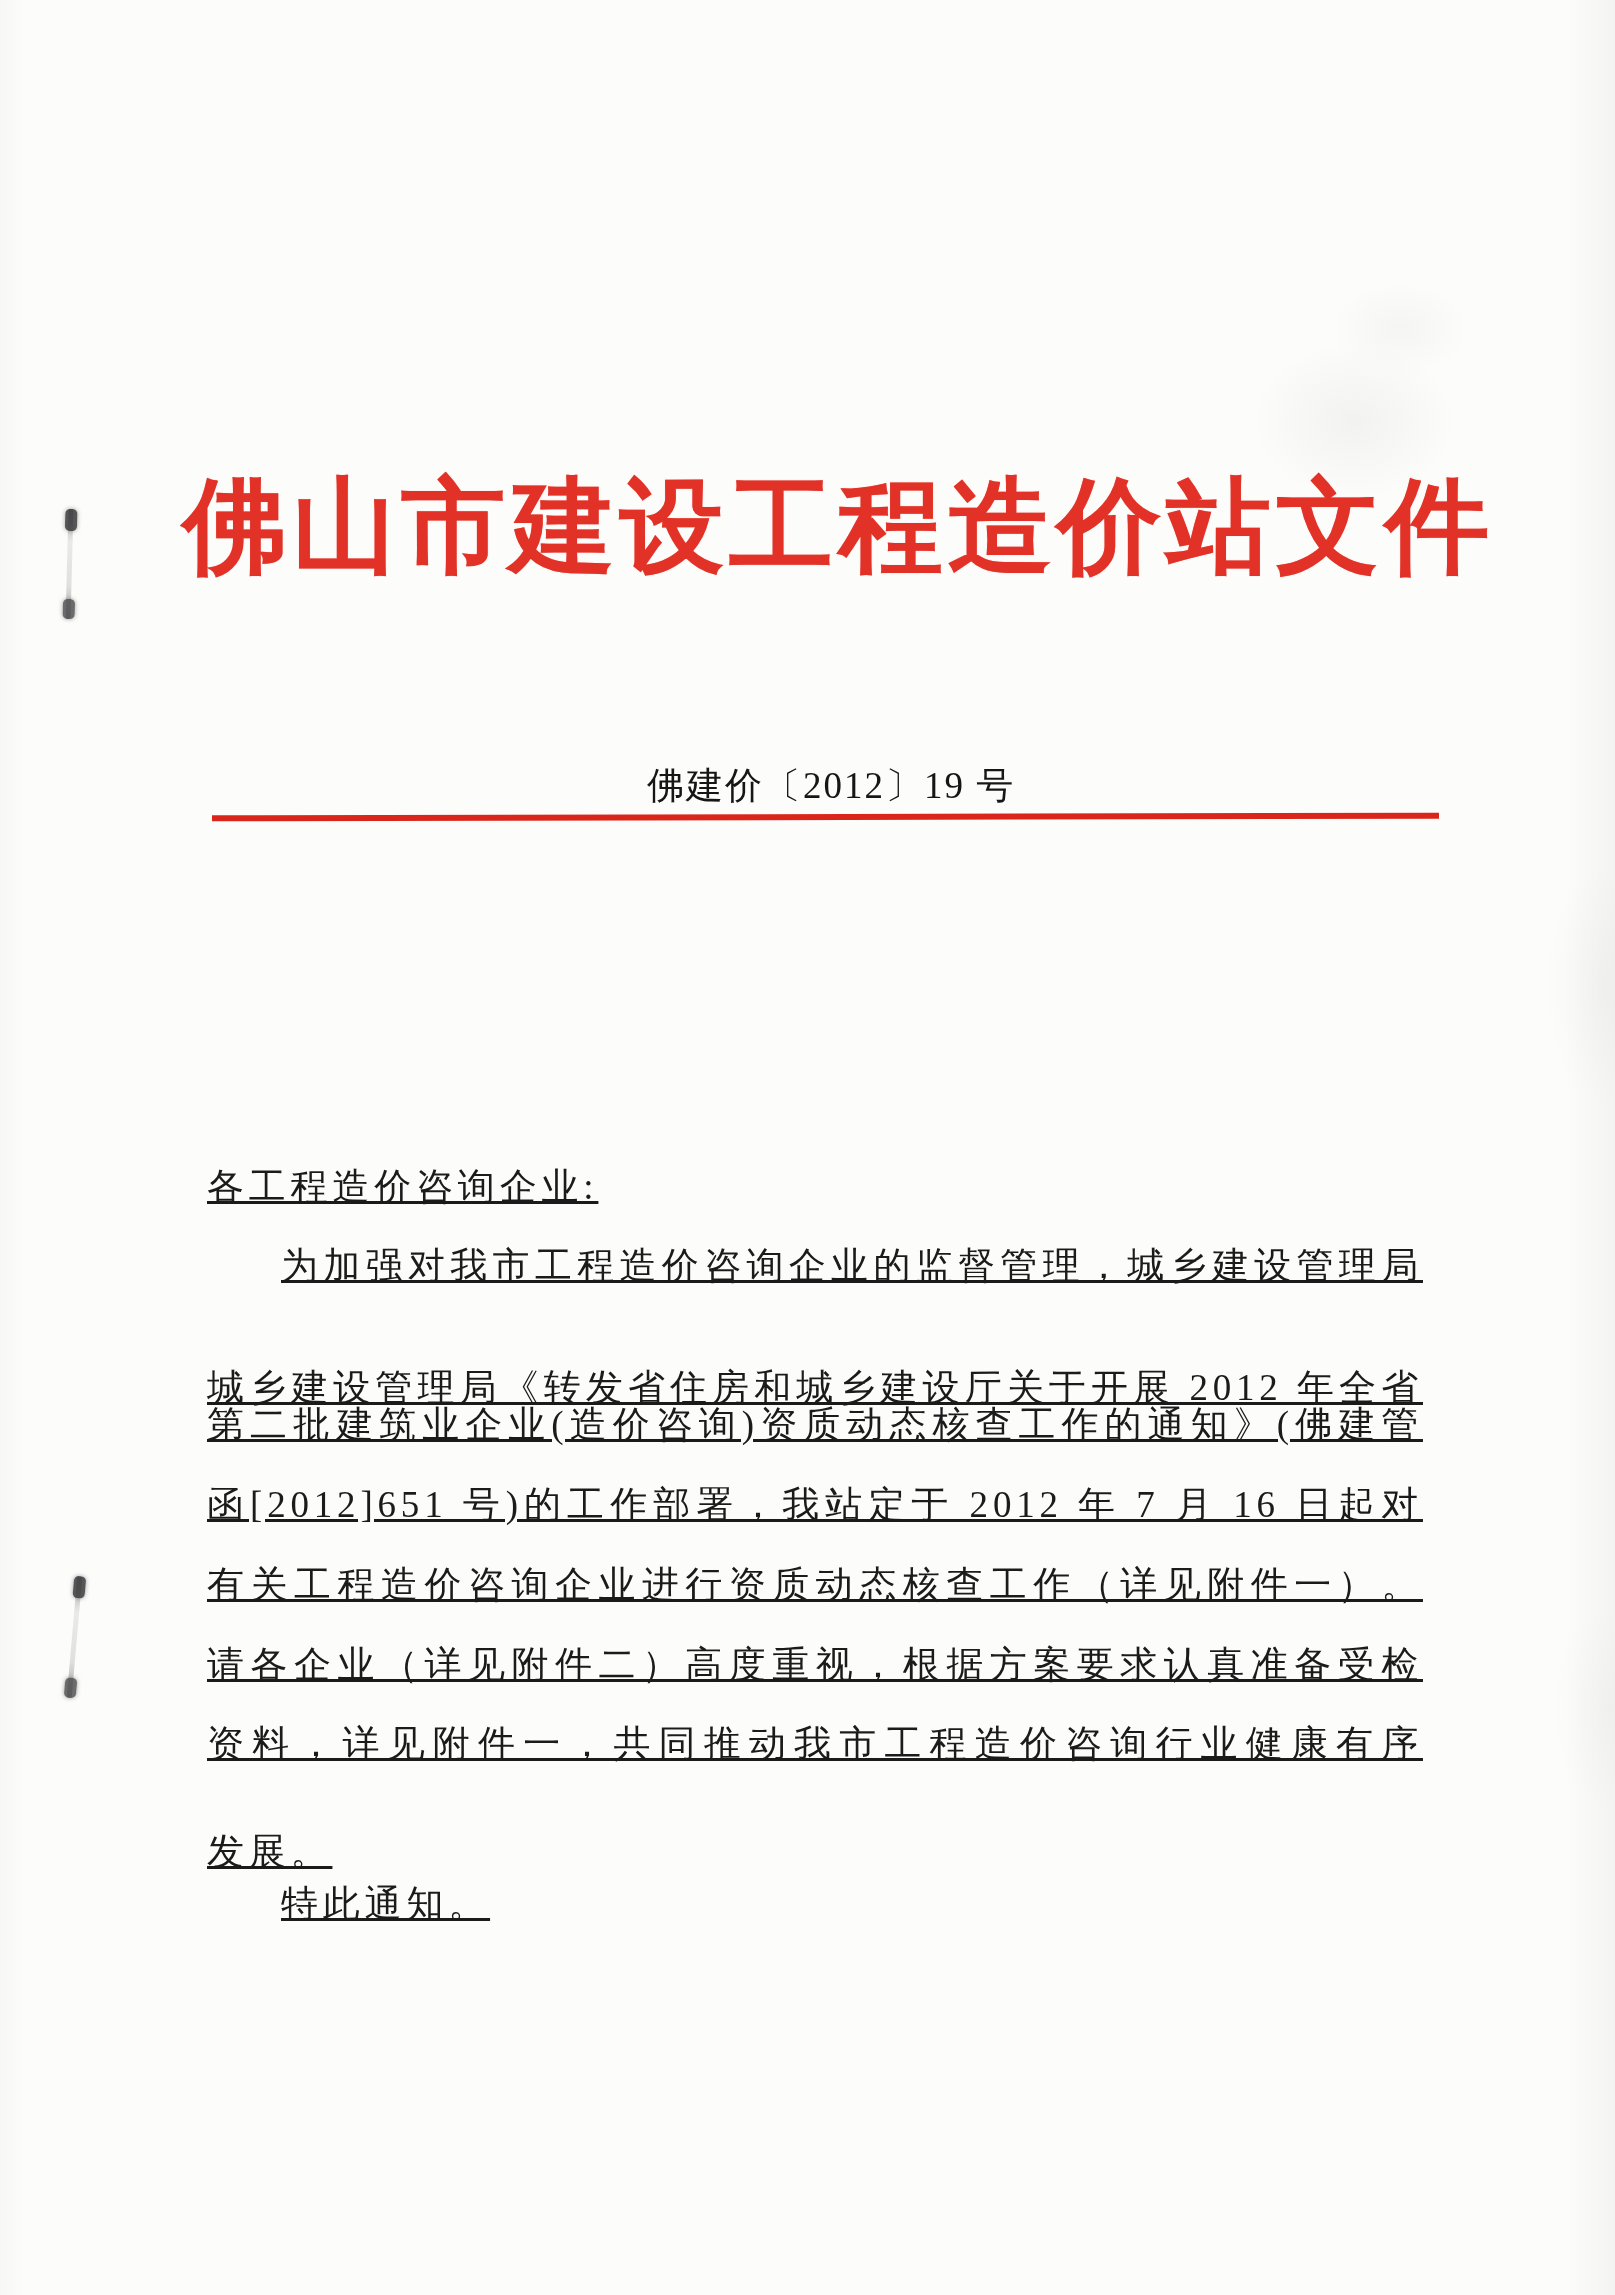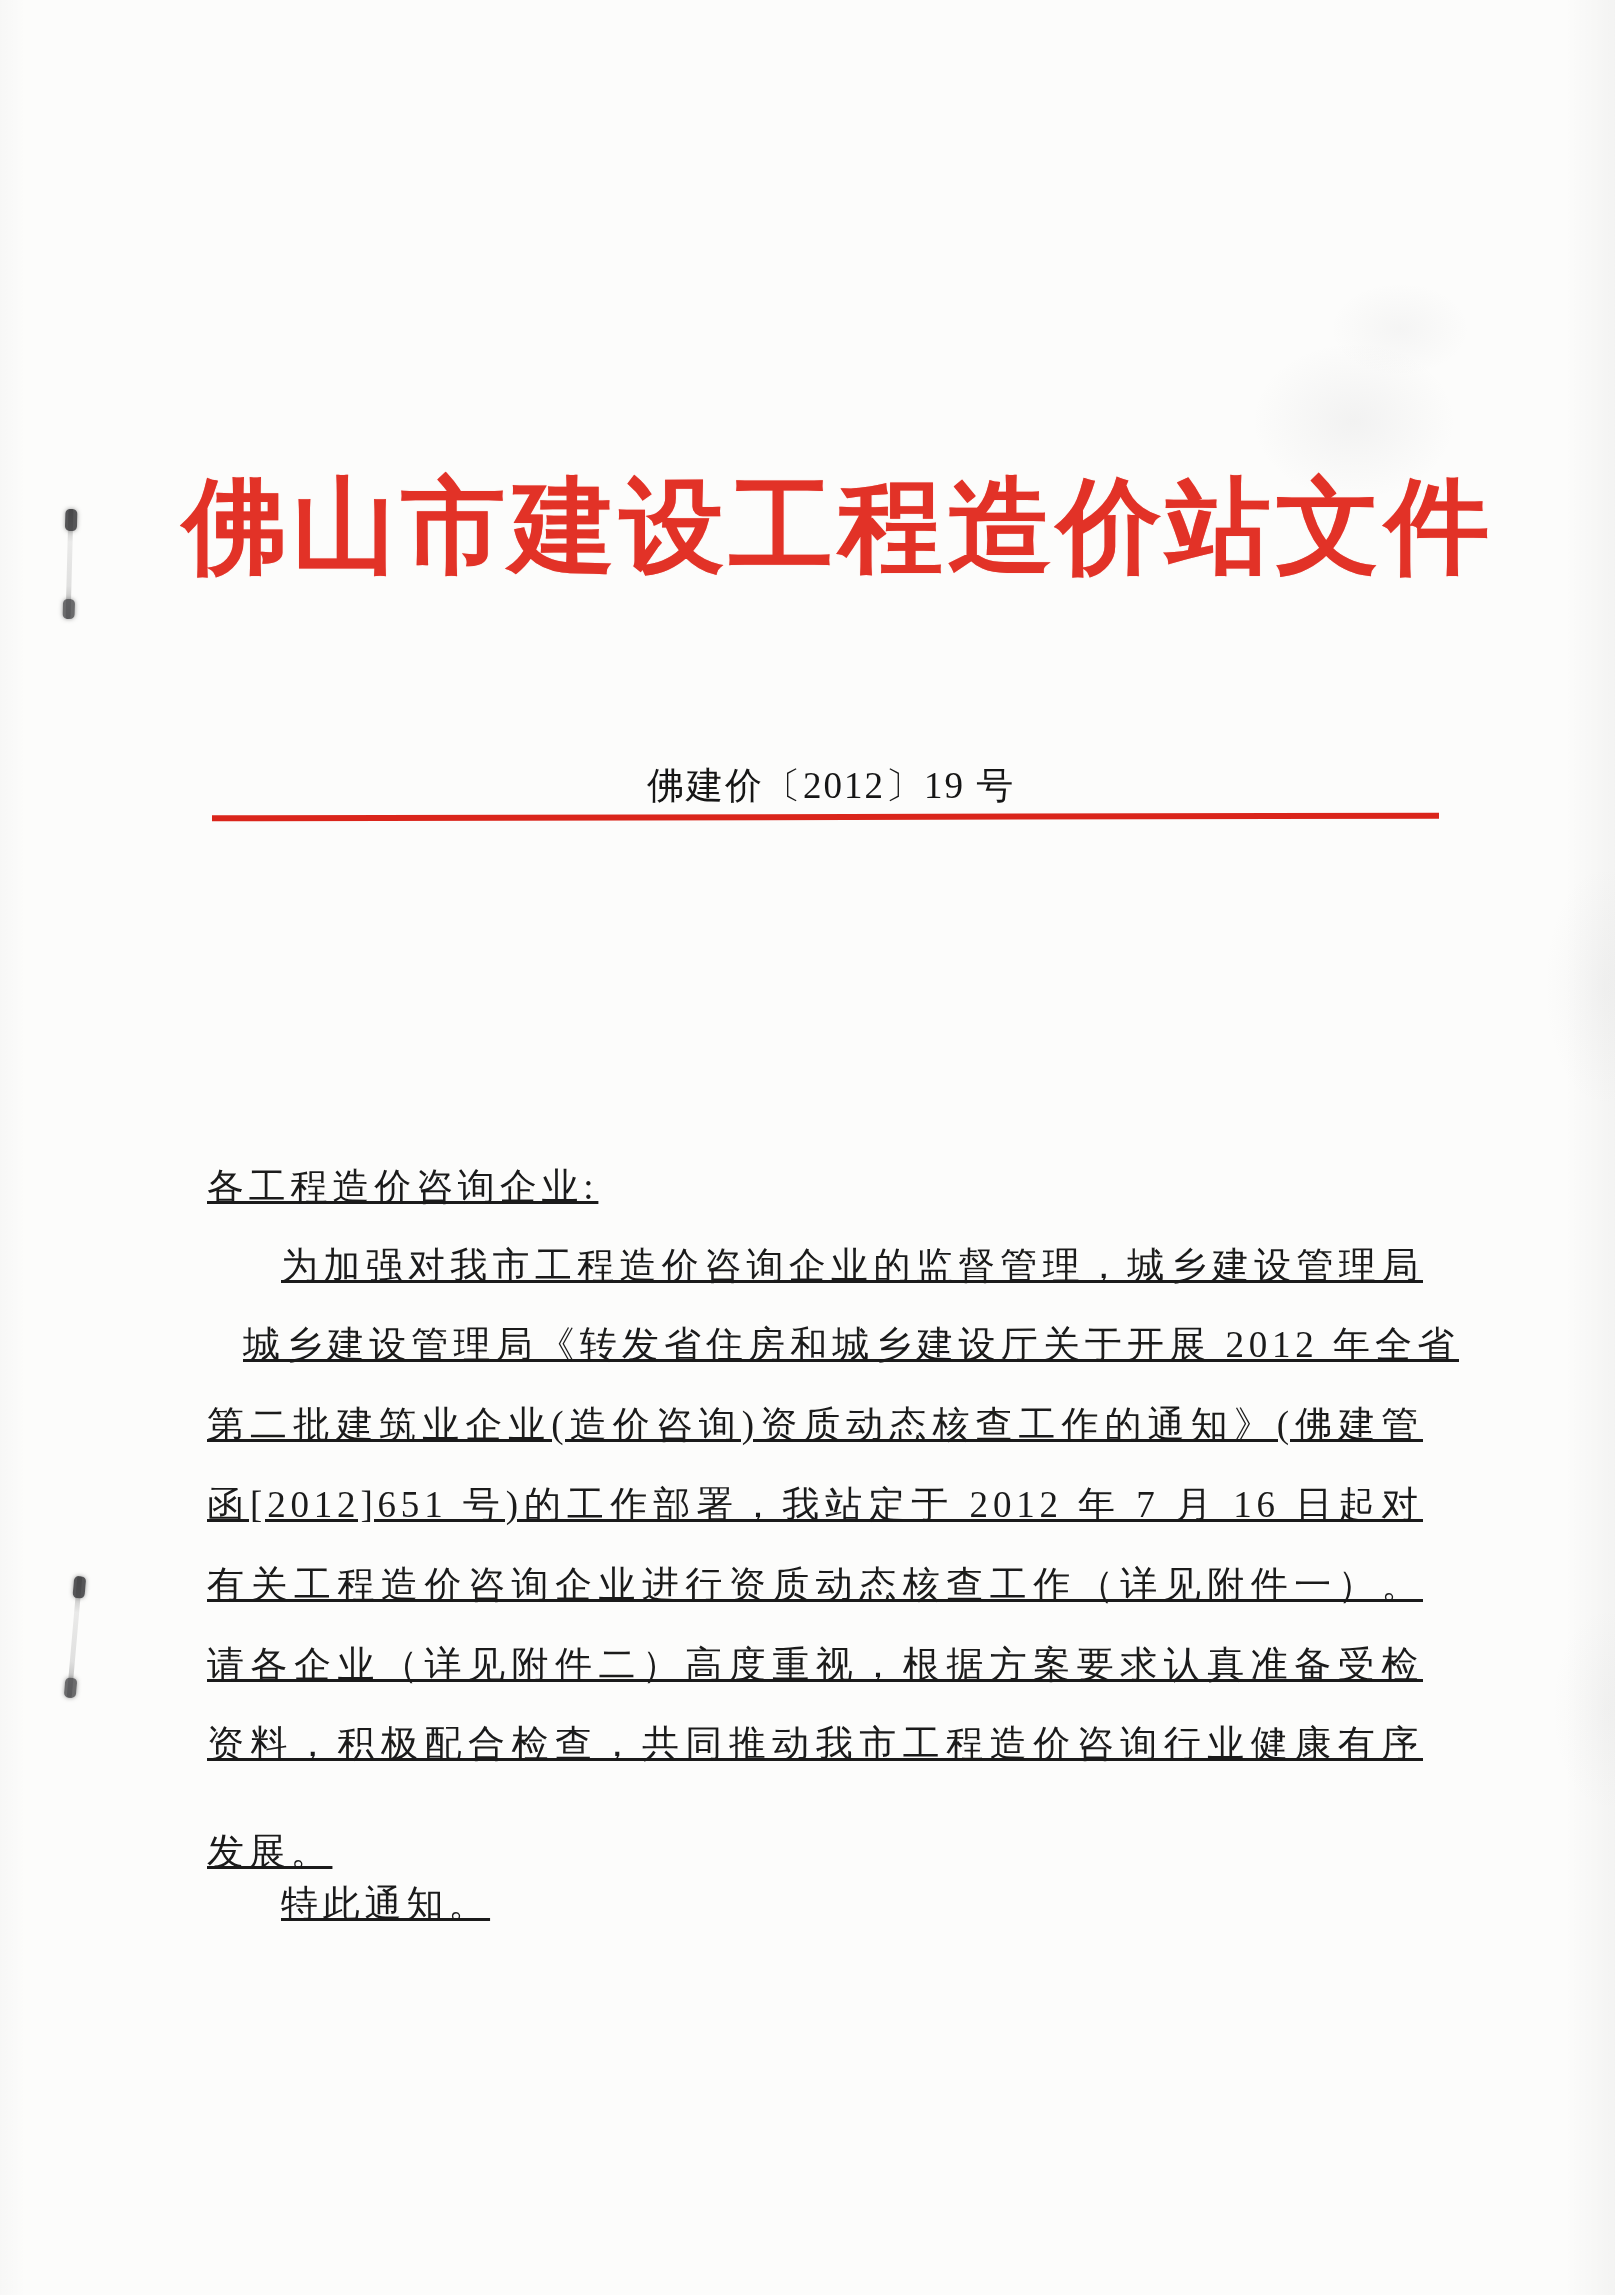--- a/index.html
+++ b/index.html
@@ -128,24 +128,24 @@
   <div class="org-title" style="color: rgb(226, 50, 39);">佛山市建设工程造价站文件</div>
 
   <div class="doc-number">佛建价〔2012〕19 号</div>
 
   <div class="red-rule" style="background: rgb(218, 37, 27);"></div>
 
 
   <div class="body-line" style="top: 1165px; color: rgb(27, 27, 27);">各工程造价咨询企业:</div>
 
   <div class="body-line justify indent" style="top: 1244px; color: rgb(27, 27, 27);">为加强对我市工程造价咨询企业的监督管理，城乡建设管理局</div>
-  <div class="body-line justify" style="top: 1323px; color: rgb(27, 27, 27); margin-left: 36px;">城乡建设管理局《转发省住房和城乡建设厅关于开展 2012 年全省</div>
+  <div class="body-line justify" style="top: 1366px; color: rgb(27, 27, 27);">城乡建设管理局《转发省住房和城乡建设厅关于开展 2012 年全省</div>
   <div class="body-line justify" style="top: 1403px; color: rgb(27, 27, 27);">第二批建筑业企业(造价咨询)资质动态核查工作的通知》(佛建管</div>
   <div class="body-line justify" style="top: 1483px; color: rgb(27, 27, 27);">函[2012]651 号)的工作部署，我站定于 2012 年 7 月 16 日起对</div>
   <div class="body-line justify" style="top: 1563px; color: rgb(27, 27, 27);">有关工程造价咨询企业进行资质动态核查工作（详见附件一）。</div>
   <div class="body-line justify" style="top: 1643px; color: rgb(27, 27, 27);">请各企业（详见附件二）高度重视，根据方案要求认真准备受检</div>
-  <div class="body-line justify" style="top: 1722px; color: rgb(27, 27, 27);">资料，积极配合检查，共同推动我市工程造价咨询行业健康有序</div>
+  <div class="body-line justify" style="top: 1722px; color: rgb(27, 27, 27);">资料，详见附件一，共同推动我市工程造价咨询行业健康有序</div>
   <div class="body-line" style="top: 1802px; color: rgb(27, 27, 27); margin-top: 28px;">发展。</div>
 
   <div class="body-line indent" style="top: 1882px; color: rgb(27, 27, 27);">特此通知。</div>
 
 </div>
 
 
 </body></html>

